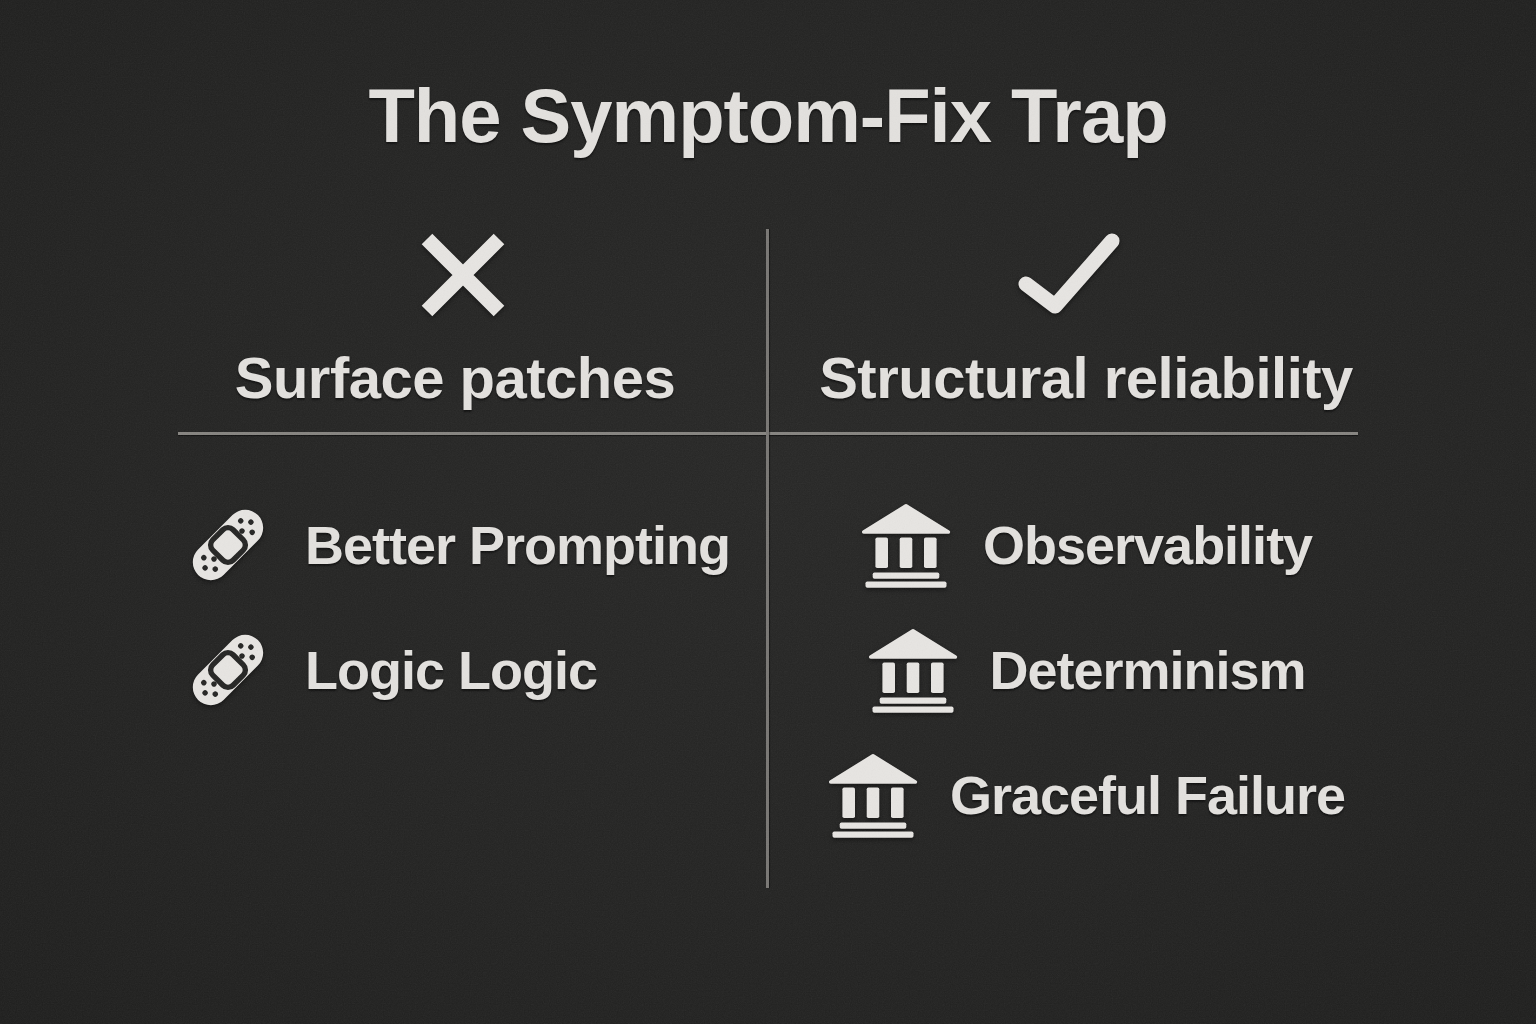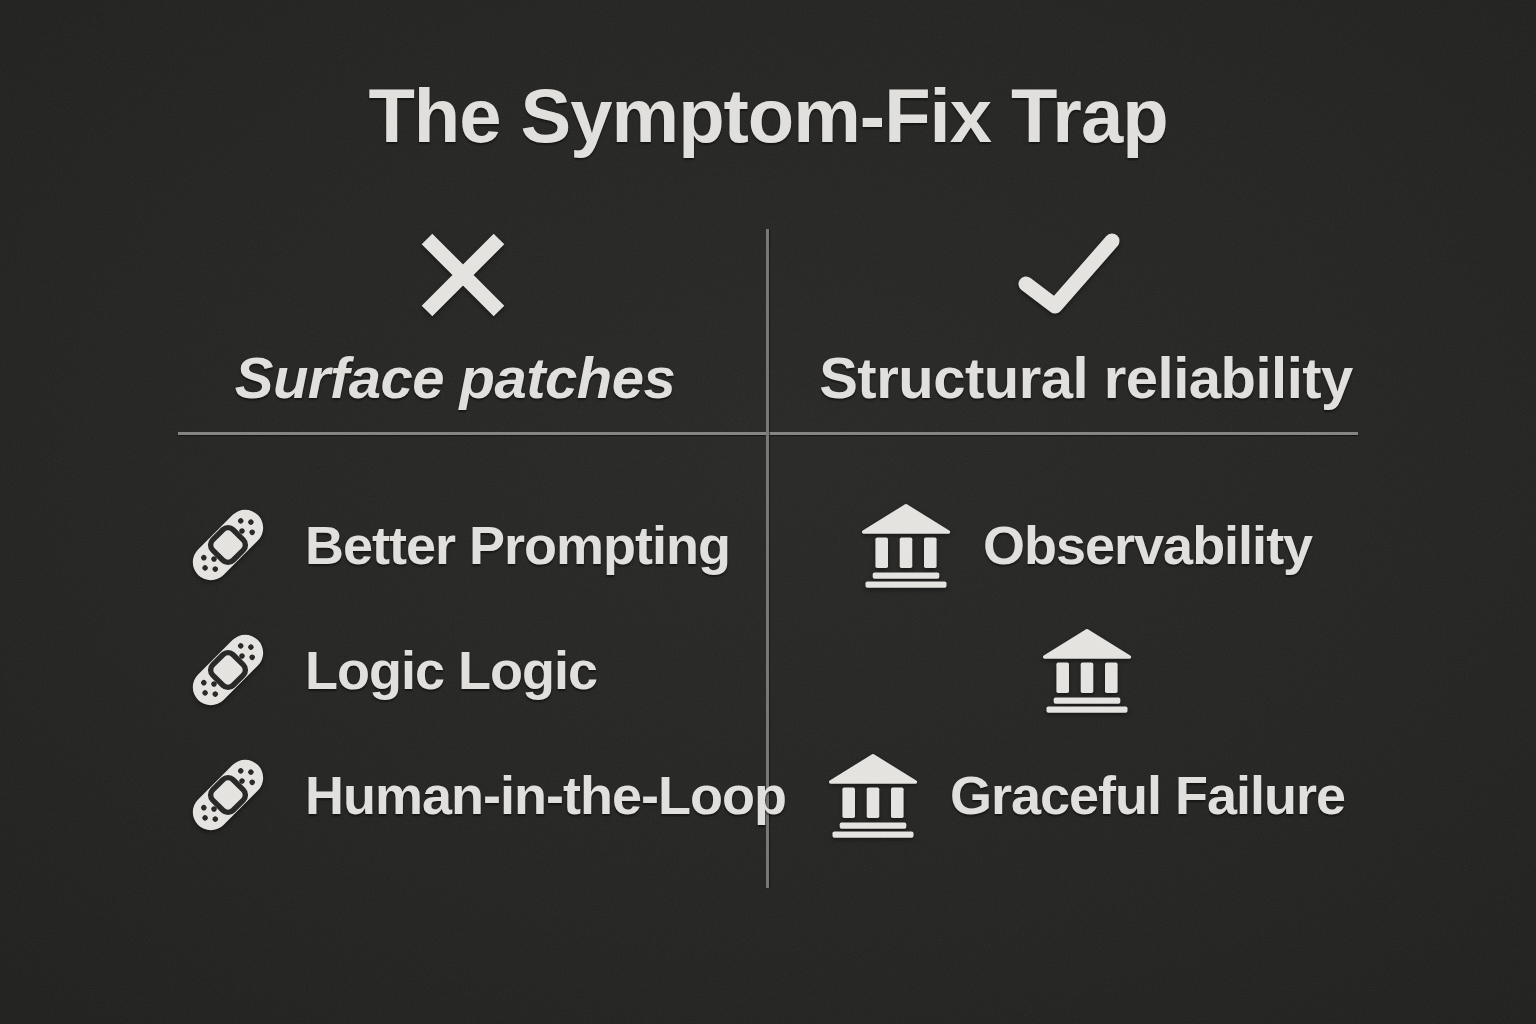--- a/index.html
+++ b/index.html
@@ -36,21 +36,21 @@
     position: absolute;
     top: 344px;
     width: 700px;
     text-align: center;
     font-size: 58px;
     font-weight: 700;
     letter-spacing: -0.5px;
     text-shadow: 0 2px 2px rgba(0,0,0,0.55), 0 0 1px rgba(0,0,0,0.4);
     white-space: nowrap;
   }
-  .col-heading.left  { left: 105px; font-style: italic; }
+  .col-heading.left  { left: 105px; }
   .col-heading.right { left: 736px; }
   .h-divider {
     position: absolute;
     left: 178px; top: 432px;
     width: 1180px; height: 3px;
     background: #85837f;
     box-shadow: 0 1px 1px rgba(0,0,0,0.6);
   }
   .v-divider {
     position: absolute;
@@ -139,37 +139,20 @@
             <circle cx="28" cy="50" r="3" fill="#242423"></circle>
           <circle cx="72" cy="50" r="3" fill="#242423"></circle>
             <circle cx="79" cy="41" r="3" fill="#242423"></circle>
           <circle cx="79" cy="59" r="3" fill="#242423"></circle>
             <circle cx="86" cy="50" r="3" fill="#242423"></circle>
         </g>
       </svg>
       <span class="label">Logic Logic</span>
     </div>
 
-    <div class="row">
-      <svg class="icon" width="90" height="90" viewBox="0 0 100 100">
-        <g transform="rotate(-45 50 50)">
-          <rect x="3" y="30" width="94" height="40" rx="20" fill="#e7e5e2"></rect>
-          <rect x="34" y="34" width="32" height="32" rx="8" fill="#e7e5e2" stroke="#242423" stroke-width="6"></rect>
-          <circle cx="14" cy="50" r="3" fill="#242423"></circle>
-            <circle cx="21" cy="41" r="3" fill="#242423"></circle>
-          <circle cx="21" cy="59" r="3" fill="#242423"></circle>
-            <circle cx="28" cy="50" r="3" fill="#242423"></circle>
-          <circle cx="72" cy="50" r="3" fill="#242423"></circle>
-            <circle cx="79" cy="41" r="3" fill="#242423"></circle>
-          <circle cx="79" cy="59" r="3" fill="#242423"></circle>
-            <circle cx="86" cy="50" r="3" fill="#242423"></circle>
-        </g>
-      </svg>
-      <span class="label">Human-in-the-Loop</span>
-    </div>
 
   </div>
 
   <div class="rows right">
 
     <div class="row">
       <svg class="icon" width="90" height="85" viewBox="0 0 100 94">
         <polygon points="50,3 97,32 3,32" fill="#e7e5e2" stroke="#e7e5e2" stroke-width="4" stroke-linejoin="round"></polygon>
         <rect x="16" y="38" width="14" height="34" rx="2" fill="#e7e5e2"></rect>
         <rect x="43" y="38" width="14" height="34" rx="2" fill="#e7e5e2"></rect>
@@ -182,20 +165,21 @@
 
     <div class="row">
       <svg class="icon" width="90" height="85" viewBox="0 0 100 94">
         <polygon points="50,3 97,32 3,32" fill="#e7e5e2" stroke="#e7e5e2" stroke-width="4" stroke-linejoin="round"></polygon>
         <rect x="16" y="38" width="14" height="34" rx="2" fill="#e7e5e2"></rect>
         <rect x="43" y="38" width="14" height="34" rx="2" fill="#e7e5e2"></rect>
         <rect x="70" y="38" width="14" height="34" rx="2" fill="#e7e5e2"></rect>
         <rect x="13" y="77" width="74" height="7" rx="2" fill="#e7e5e2"></rect>
         <rect x="5" y="87" width="90" height="7" rx="2" fill="#e7e5e2"></rect>
       </svg>
+      <span class="label">Determinism</span>
     </div>
 
     <div class="row">
       <svg class="icon" width="90" height="85" viewBox="0 0 100 94">
         <polygon points="50,3 97,32 3,32" fill="#e7e5e2" stroke="#e7e5e2" stroke-width="4" stroke-linejoin="round"></polygon>
         <rect x="16" y="38" width="14" height="34" rx="2" fill="#e7e5e2"></rect>
         <rect x="43" y="38" width="14" height="34" rx="2" fill="#e7e5e2"></rect>
         <rect x="70" y="38" width="14" height="34" rx="2" fill="#e7e5e2"></rect>
         <rect x="13" y="77" width="74" height="7" rx="2" fill="#e7e5e2"></rect>
         <rect x="5" y="87" width="90" height="7" rx="2" fill="#e7e5e2"></rect>

